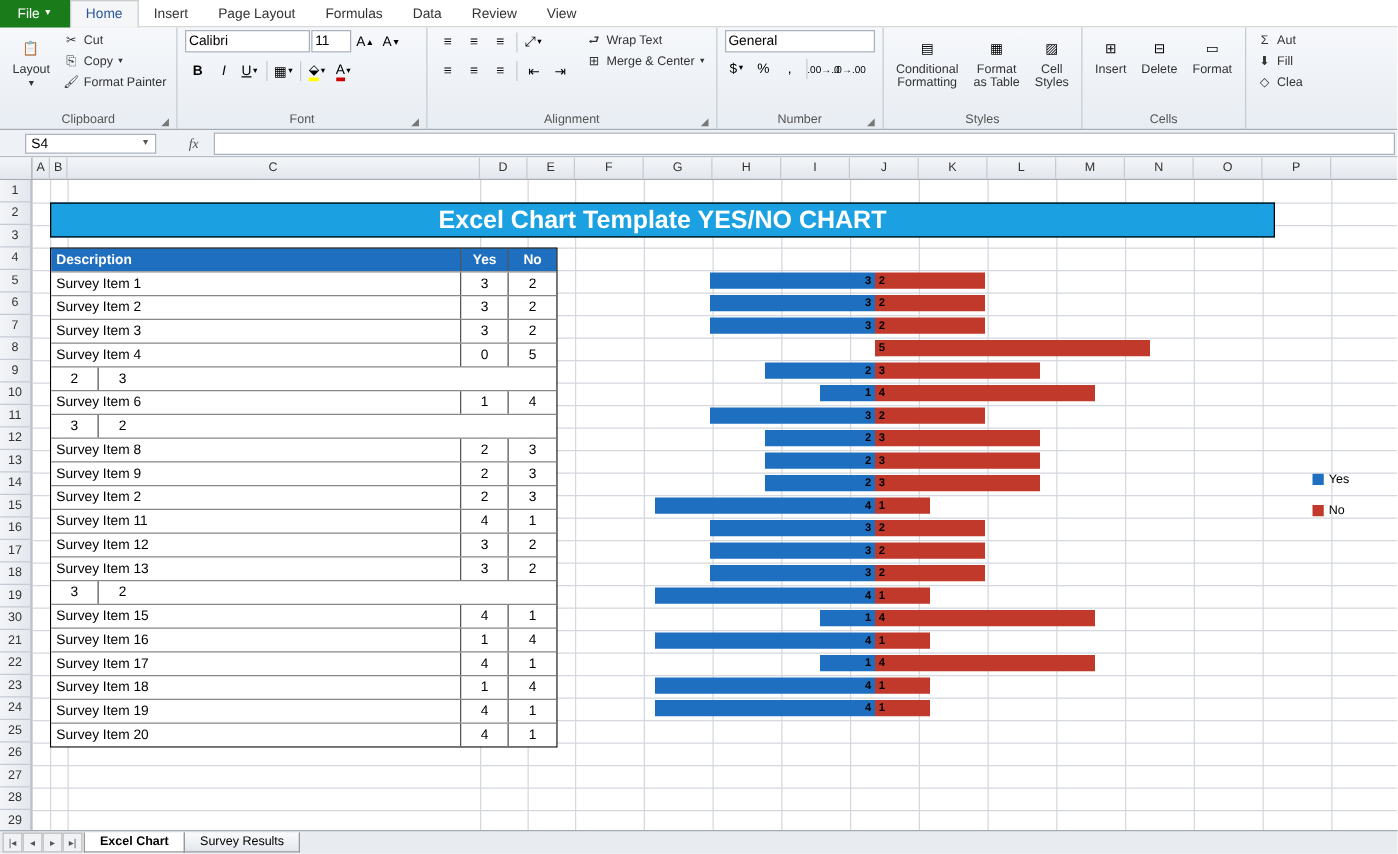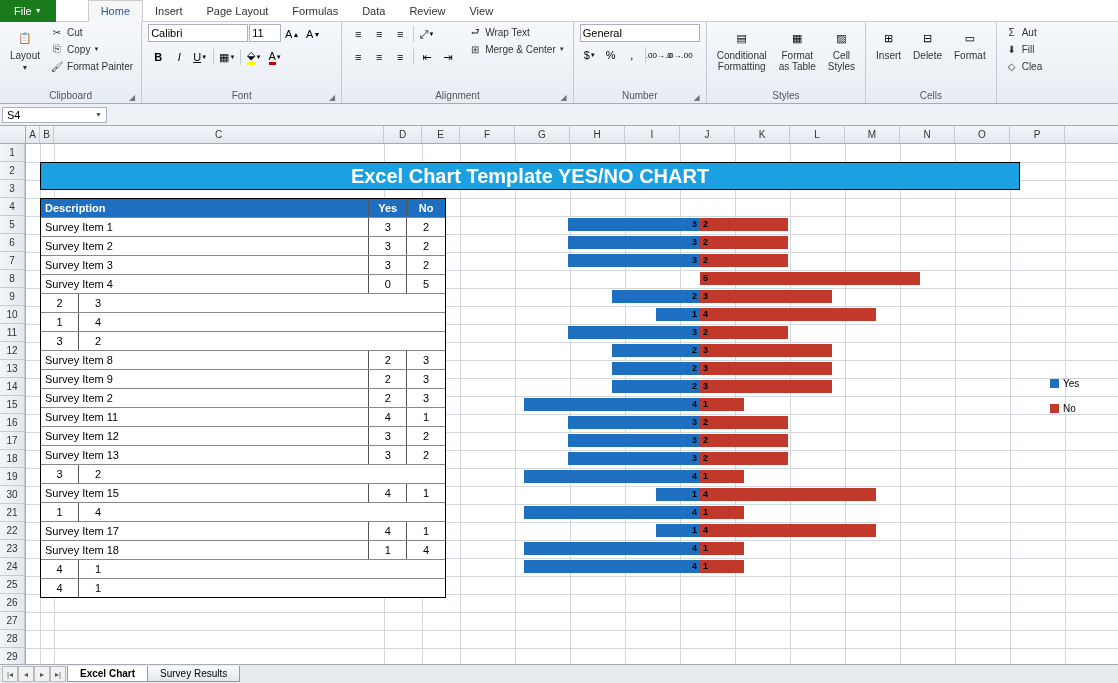--- a/index.html
+++ b/index.html
@@ -1,19 +1,19 @@
 <!DOCTYPE html>
 <html><head>
 <meta charset="utf-8">
 <style>
 * { margin: 0; padding: 0; box-sizing: border-box; }
 body { font-family: "Segoe UI", Tahoma, sans-serif; font-size: 11px; background: #fff; overflow: hidden; width: 1118px; height: 683px; }
 
 
-.tabs-row { display: flex; align-items: center; height: 22px; background: #fff; border-bottom: 1px solid #ccc; gap: 32px; }
+.tabs-row { display: flex; align-items: center; height: 22px; background: #fff; border-bottom: 1px solid #ccc; }
 .file-tab { background: #1a7b1a; color: #fff; padding: 3px 14px; height: 22px; display: flex; align-items: center; gap: 3px; font-size: 11px; }
 .file-tab .arrow { font-size: 7px; }
 .tab { padding: 3px 12px; color: #333; cursor: pointer; height: 22px; display: flex; align-items: center; }
 .tab.active { background: #f5f6f7; border: 1px solid #ccc; border-bottom: none; color: #2b579a; font-weight: normal; }
 
 
 .ribbon { background: linear-gradient(#f6f8fb, #e8edf3); border-bottom: 1px solid #a5acb5; height: 82px; display: flex; }
 .group { border-right: 1px solid #c5cbd3; padding: 2px 6px 0 6px; display: flex; flex-direction: column; justify-content: space-between; }
 .group-body { display: flex; align-items: flex-start; gap: 4px; flex: 1; }
 .group-label { text-align: center; font-size: 10px; color: #555; padding: 1px 0 2px; position: relative; }
@@ -24,21 +24,21 @@
 .mini-stack { display: flex; flex-direction: column; gap: 1px; }
 .mini { display: flex; align-items: center; gap: 3px; font-size: 10px; color: #333; padding: 1px 2px; cursor: pointer; }
 .mini .ic { width: 14px; height: 14px; display: flex; align-items: center; justify-content: center; }
 .sel { background: #fff; border: 1px solid #abb2bd; font-size: 11px; padding: 1px 2px; height: 18px; }
 .btnrow { display: flex; gap: 1px; }
 .ib { width: 20px; height: 20px; display: flex; align-items: center; justify-content: center; border: 1px solid transparent; cursor: pointer; font-size: 11px; }
 .sep { width: 1px; background: #c5cbd3; margin: 2px 2px; }
 
 
 .formula-row { display: flex; align-items: center; height: 22px; border-bottom: 1px solid #a5acb5; background: #eef1f5; }
-.name-box { width: 105px; background: #fff; border: 1px solid #abb2bd; margin: 1px 2px; padding: 1px 4px; font-size: 11px; display: flex; align-items: center; justify-content: space-between; }
+.name-box { width: 105px; background: #fff; border: 1px solid #abb2bd; margin: 1px 20px; padding: 1px 4px; font-size: 11px; display: flex; align-items: center; justify-content: space-between; }
 .name-box .dd { font-size: 7px; color: #555; }
 .fx-area { display: flex; align-items: center; gap: 6px; flex: 1; }
 .fx-btn { width: 20px; text-align: center; color: #555; font-style: italic; font-family: serif; }
 .fx-input { flex: 1; background: #fff; border: 1px solid #abb2bd; height: 18px; margin-right: 2px; }
 
 
 .sheet-area { position: relative; height: 540px; overflow: hidden; background: #fff; }
 .col-headers { display: flex; position: sticky; top: 0; background: linear-gradient(#f3f5f8,#e3e7ed); border-bottom: 1px solid #a5acb5; height: 18px; }
 .col-headers .ch, .row-h { border-right: 1px solid #c5cbd3; font-size: 10px; color: #333; text-align: center; line-height: 17px; }
 .corner { width: 26px; border-right: 1px solid #a5acb5; background: linear-gradient(#f3f5f8,#e3e7ed); }
@@ -266,20 +266,24 @@
       </div>
     </div>
     <div class="group-label"></div>
   </div>
 </div>
 
 <div class="formula-row">
   <div class="name-box">
     <span>S4</span>
     <span class="dd">▼</span>
+  </div>
+  <div class="fx-area">
+    <div class="fx-btn">fx</div>
+    <div class="fx-input"></div>
   </div>
 </div>
 
 <div class="sheet-area">
   <div class="col-headers">
     <div class="corner"></div>
     <div id="col-hdrs" style="display:flex;">
         <div class="ch" style="width: 14px;">A</div>
         <div class="ch" style="width: 14px;">B</div>
         <div class="ch" style="width: 330px;">C</div>
@@ -404,20 +408,21 @@
       <div class="row">
         <div class="c-desc">Survey Item 4</div>
         <div class="c-yes">0</div>
         <div class="c-no">5</div>
       </div>
       <div class="row">
         <div class="c-yes">2</div>
         <div class="c-no">3</div>
       </div>
       <div class="row">
+        <div class="c-desc">Survey Item 6</div>
         <div class="c-yes">1</div>
         <div class="c-no">4</div>
       </div>
       <div class="row">
         <div class="c-yes">3</div>
         <div class="c-no">2</div>
       </div>
       <div class="row">
         <div class="c-desc">Survey Item 8</div>
         <div class="c-yes">2</div>
@@ -451,38 +456,41 @@
       <div class="row">
         <div class="c-yes">3</div>
         <div class="c-no">2</div>
       </div>
       <div class="row">
         <div class="c-desc">Survey Item 15</div>
         <div class="c-yes">4</div>
         <div class="c-no">1</div>
       </div>
       <div class="row">
+        <div class="c-desc">Survey Item 16</div>
         <div class="c-yes">1</div>
         <div class="c-no">4</div>
       </div>
       <div class="row">
         <div class="c-desc">Survey Item 17</div>
         <div class="c-yes">4</div>
         <div class="c-no">1</div>
       </div>
       <div class="row">
         <div class="c-desc">Survey Item 18</div>
         <div class="c-yes">1</div>
         <div class="c-no">4</div>
       </div>
       <div class="row">
+        <div class="c-desc">Survey Item 19</div>
         <div class="c-yes">4</div>
         <div class="c-no">1</div>
       </div>
       <div class="row">
+        <div class="c-desc">Survey Item 20</div>
         <div class="c-yes">4</div>
         <div class="c-no">1</div>
       </div>
     </div>
 
   <div class="chart-box" id="chart" style="left:480px; top:90px; width:540px;">
       <div class="bar-row">
         <div class="bar-yes" style="left: 88px; width: 132px;">3</div>
         <div class="bar-no" style="left: 220px; width: 88px;">2</div>
       </div>

